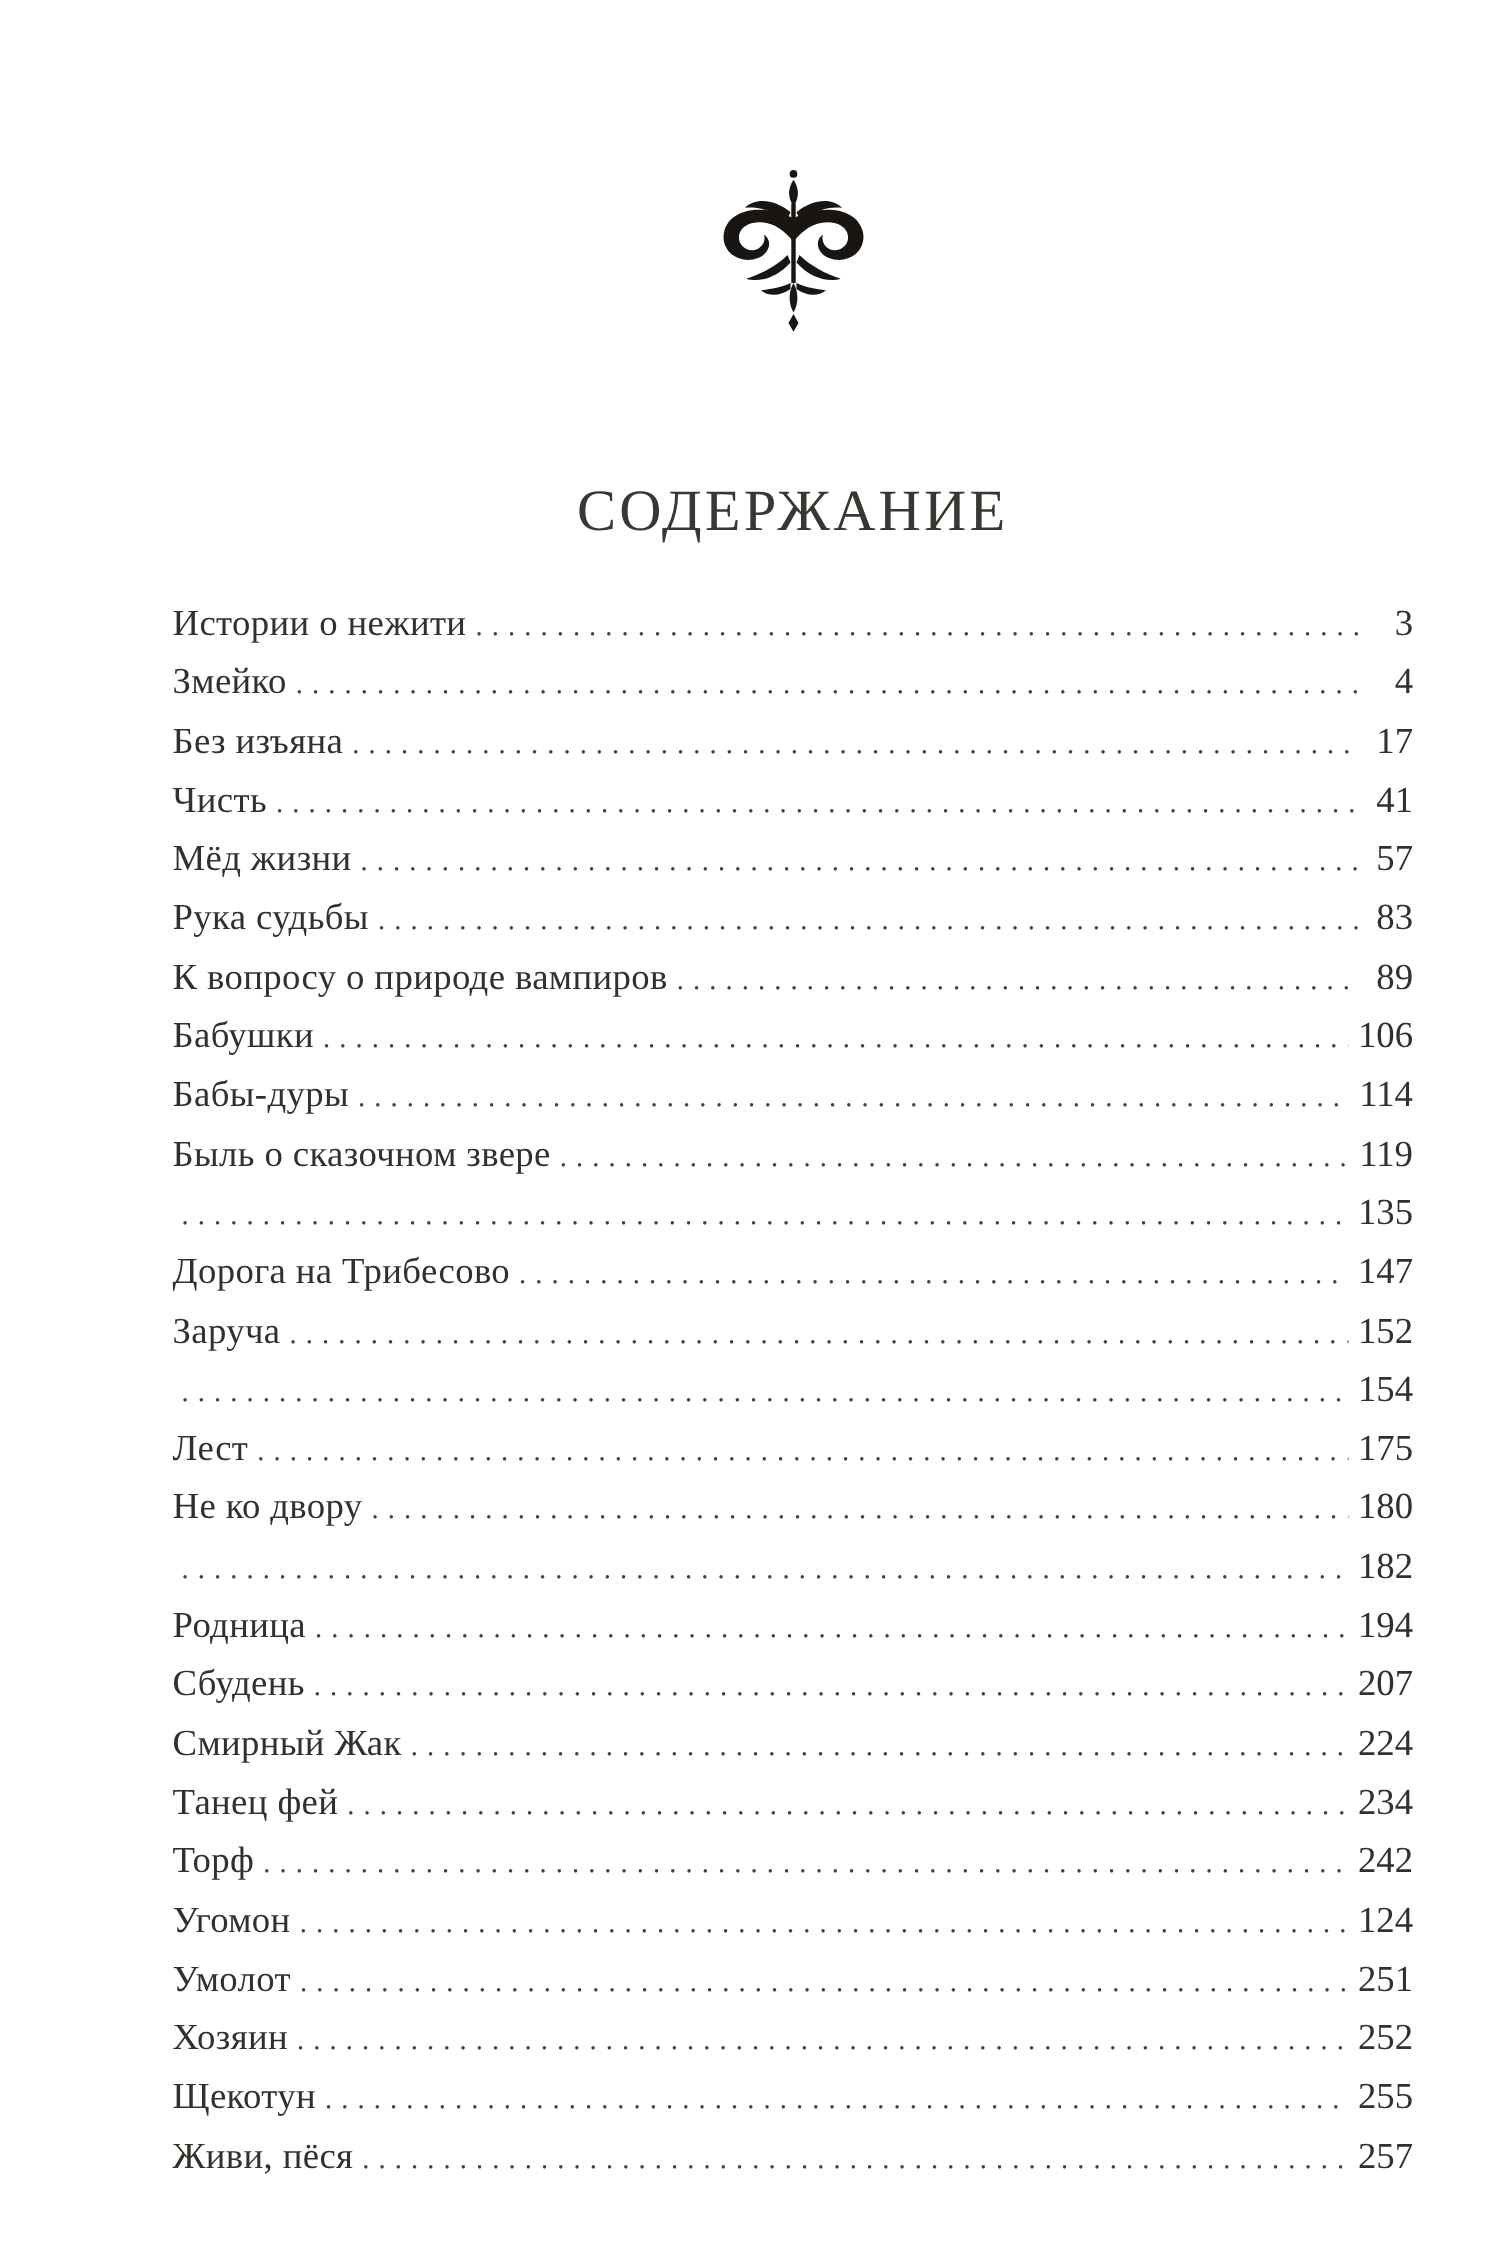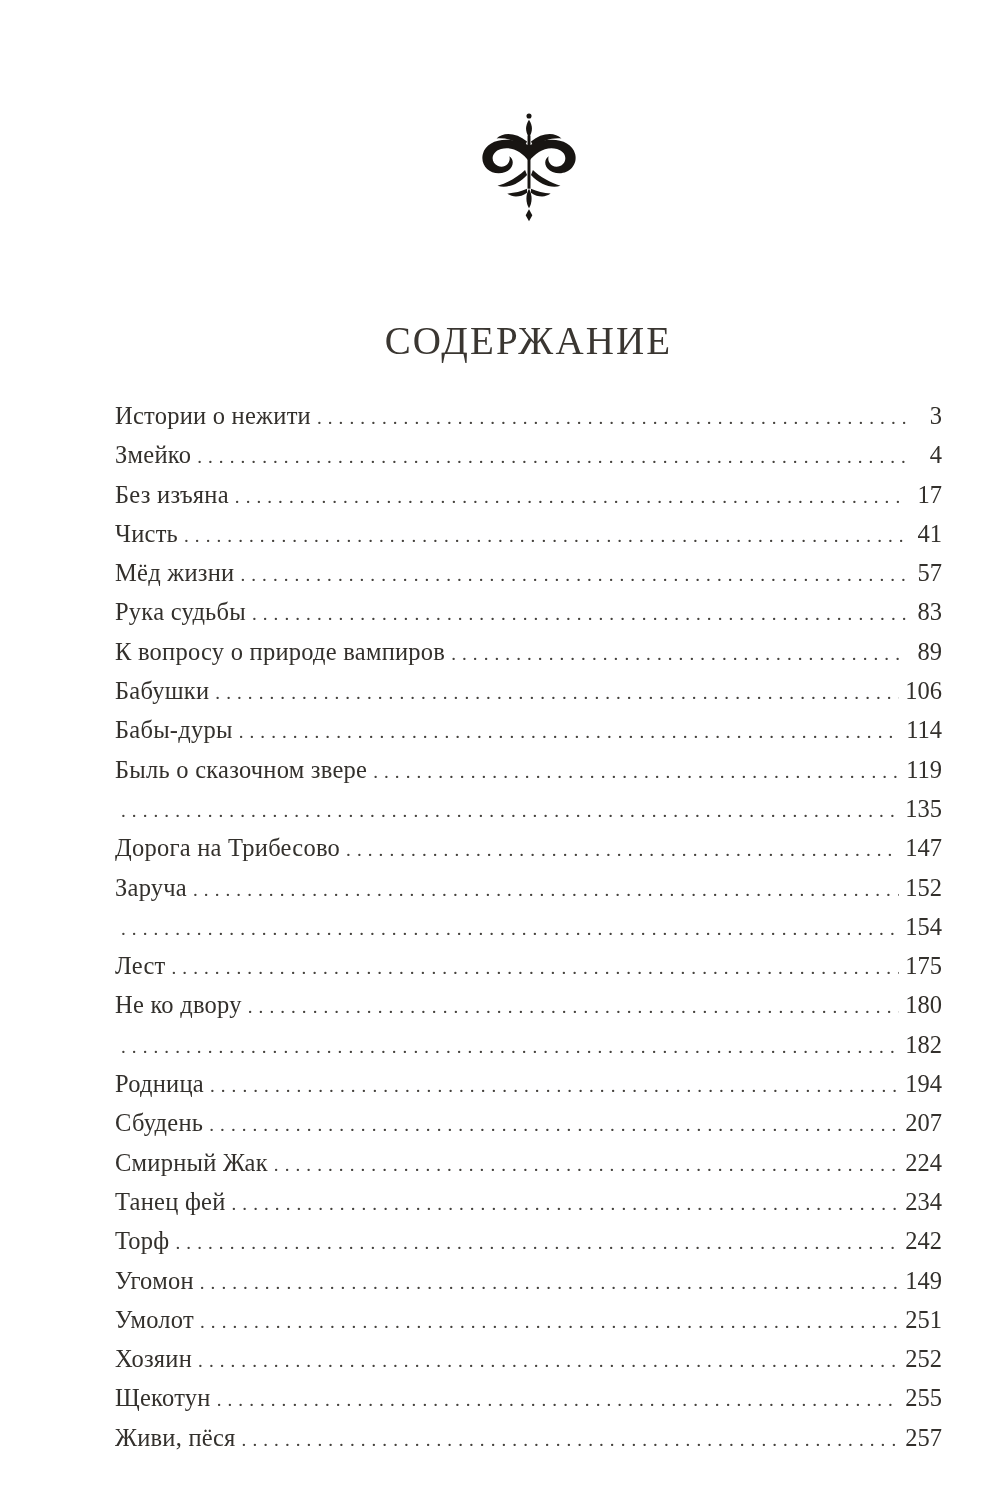--- a/index.html
+++ b/index.html
@@ -211,21 +211,21 @@
         <span class="toc-page">234</span>
       </div>
       <div class="toc-row">
         <span class="toc-title">Торф</span>
         <span class="toc-dots" aria-hidden="true">................................................................................................................................................................</span>
         <span class="toc-page">242</span>
       </div>
       <div class="toc-row">
         <span class="toc-title">Угомон</span>
         <span class="toc-dots" aria-hidden="true">................................................................................................................................................................</span>
-        <span class="toc-page">149</span>
+        <span class="toc-page">124</span>
       </div>
       <div class="toc-row">
         <span class="toc-title">Умолот</span>
         <span class="toc-dots" aria-hidden="true">................................................................................................................................................................</span>
         <span class="toc-page">251</span>
       </div>
       <div class="toc-row">
         <span class="toc-title">Хозяин</span>
         <span class="toc-dots" aria-hidden="true">................................................................................................................................................................</span>
         <span class="toc-page">252</span>

